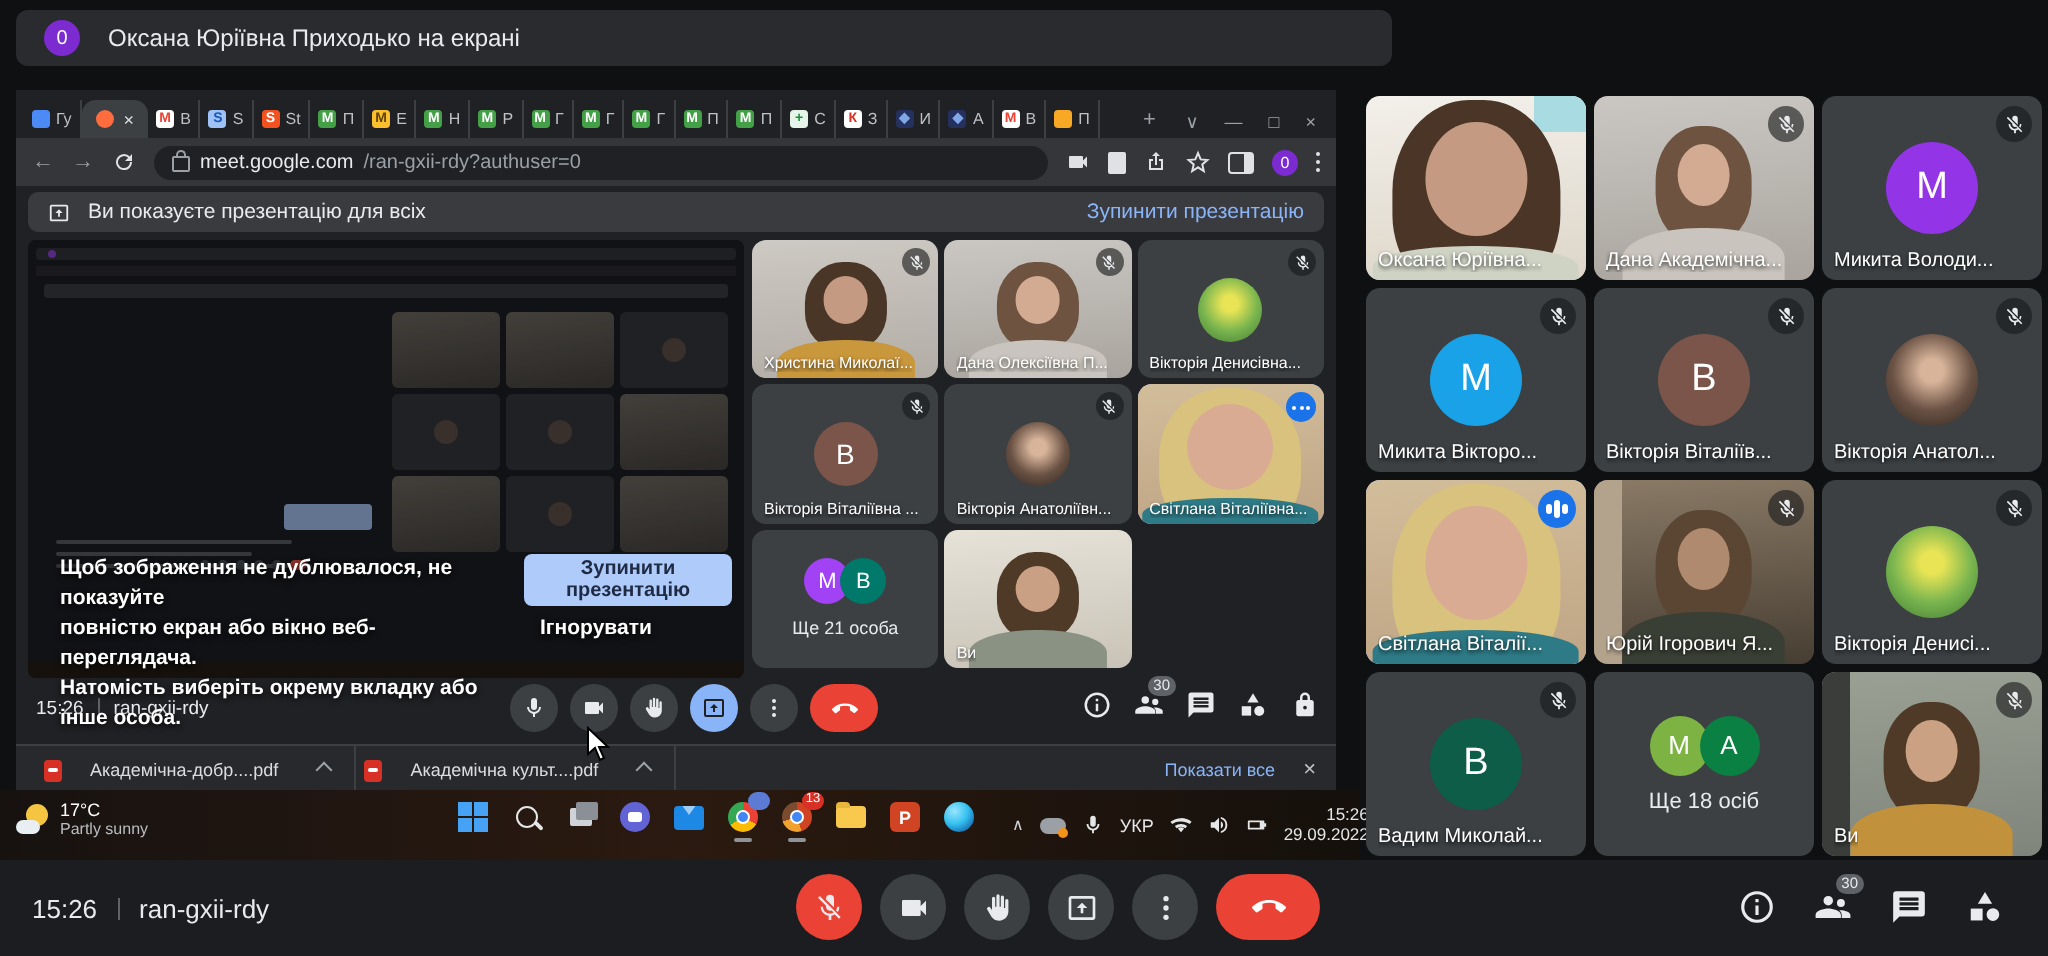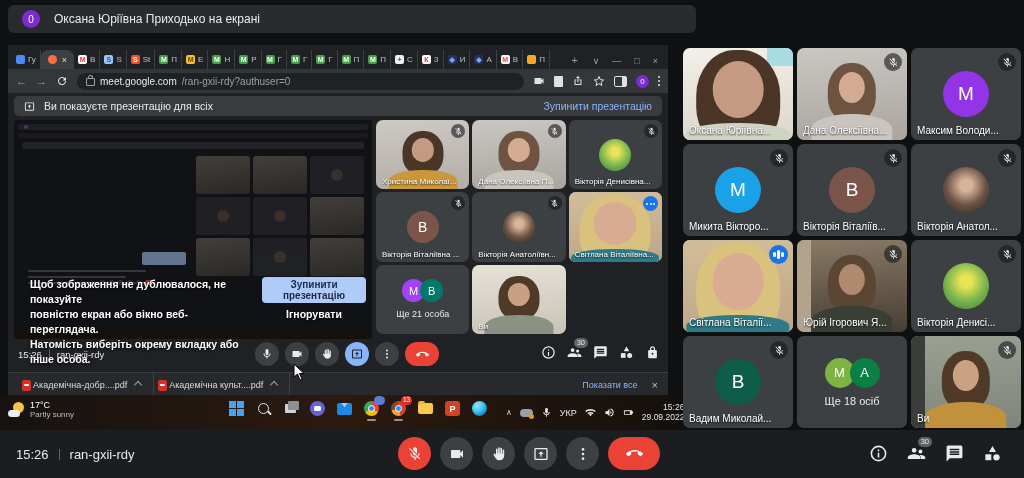--- a/index.html
+++ b/index.html
@@ -66,21 +66,21 @@
   #preview .m-ctl{position:absolute;left:86px;top:160px;display:flex;gap:4px;}
   #preview .m-ctl i{width:5px;height:5px;border-radius:50%;background:#3c4043;}
   #preview .m-ctl i.r{background:#c9453a;width:8px;border-radius:3px;}
   #preview .shade{position:absolute;inset:0;background:rgba(8,9,10,.25);}
   
   #warn{position:absolute;left:22px;top:184px;width:336px;display:flex;gap:8px;align-items:flex-start;z-index:5;}
   #warn .wtext{font-size:10.5px;font-weight:bold;line-height:15px;color:#fff;text-shadow:0 1px 3px rgba(0,0,0,.9);}
   #warn .wcol{display:flex;flex-direction:column;align-items:center;gap:5px;flex:none;width:104px;}
   .warn-btn{width:100%;height:26px;background:#aecbfa;color:#1f2a44;font-size:10px;font-weight:bold;
     border-radius:4px;display:flex;align-items:center;justify-content:center;text-align:center;line-height:11px;padding:0 6px;box-sizing:border-box;}
-  .ignore-btn{color:#fff;font-size:10.5px;font-weight:bold;text-shadow:0 1px 3px rgba(0,0,0,.9);align-self:flex-start;margin-left:24px;}
+  .ignore-btn{color:#fff;font-size:10.5px;font-weight:bold;text-shadow:0 1px 3px rgba(0,0,0,.9);align-self:flex-start;margin-left:8px;}
   
   #inner-grid{position:absolute;left:368px;top:27px;width:286px;height:214px;display:grid;
     grid-template-columns:repeat(3,1fr);grid-template-rows:repeat(3,1fr);gap:3px;}
   
   .tile{position:relative;background:#3c4043;border-radius:7px;overflow:hidden;}
   .tile.hl{box-shadow:inset 0 0 0 2px #8ab4f8;}
   .tile .name{position:absolute;left:6px;bottom:4px;font-size:10px;color:#fff;white-space:nowrap;
     text-shadow:0 1px 2px rgba(0,0,0,.85);max-width:92%;overflow:hidden;}
   .tile.sm .name{font-size:8px;bottom:3px;}
   .scene{position:absolute;inset:0;}
@@ -127,21 +127,21 @@
   .endpill .ic{width:13px;height:13px;color:#fff;}
   #inner-right{position:absolute;right:8px;top:6px;display:flex;gap:11px;align-items:center;}
   #inner-right .ric{position:relative;width:15px;height:15px;color:#e8eaed;}
   .pbadge{position:absolute;top:-7px;right:-6px;background:#5f6368;color:#e8eaed;font-size:7.5px;
     padding:1px 3px;border-radius:8px;line-height:1;}
   .ic svg{width:100%;height:100%;fill:currentColor;display:block;}
   .ric .ic{width:100%;height:100%;}
   
   #downloads{height:24px;border-top:1px solid #3c4043;background:#28292c;display:flex;align-items:center;
     padding:0 10px;font-size:9px;color:#dadce0;}
-  .dl-chip{display:flex;align-items:center;gap:2px;padding:0 12px 0 4px;height:100%;border-right:1px solid #3c4043;}
+  .dl-chip{display:flex;align-items:center;gap:14px;padding:0 12px 0 4px;height:100%;border-right:1px solid #3c4043;}
   .pdfic{width:9px;height:11px;background:#d93025;border-radius:2px;position:relative;flex:none;}
   .pdfic:after{content:"";position:absolute;left:2px;top:4px;right:2px;height:2px;background:#fff;border-radius:1px;}
   .chev{width:5px;height:5px;border-left:1.5px solid #9aa0a6;border-top:1.5px solid #9aa0a6;
     transform:rotate(45deg);margin-left:6px;}
   #dl-right{margin-left:auto;display:flex;align-items:center;gap:14px;}
   .showall{color:#8ab4f8;font-size:9px;}
   .dlclose{color:#bdc1c6;font-size:11px;}
   
   #taskbar{position:absolute;left:0;top:395px;width:680px;height:35px;
     background:linear-gradient(90deg,#171210,#2b1a10 50%,#15100b);}
@@ -679,30 +679,30 @@
         <div class="p-shirt" style="background: rgb(207, 211, 196);"></div>
       </div>
       <div class="name">Оксана Юріївна...</div>
     </div>
     <div class="tile">
       <div class="scene" style="background: linear-gradient(175deg, rgb(202, 199, 195), rgb(169, 164, 157));">
         <div class="p-hair" style="background: rgb(110, 83, 64);"></div>
         <div class="p-face" style="background: rgb(211, 171, 146);"></div>
         <div class="p-shirt" style="background: rgb(201, 196, 189);"></div>
       </div>
-      <div class="name">Дана Олексіївна...</div>
+      <div class="name">Дана Академічна...</div>
       <div class="mchip">
         <svg viewBox="0 0 24 24">
           <path d="M15 11V5a3 3 0 0 0-6 0v.7l6 6V11zm4 0h-1.7c0 1-.3 1.9-.8 2.7l1.3 1.3A6.9 6.9 0 0 0 19 11zM4.3 3 3 4.3l6 6V11a3 3 0 0 0 4.2 2.8l1.5 1.5a5.2 5.2 0 0 1-8-4.3H5a7 7 0 0 0 6 6.9V21h2v-3.1c.9-.1 1.8-.5 2.6-1l3.1 3.1 1.3-1.3L4.3 3z"></path>
         </svg>
       </div>
     </div>
     <div class="tile">
       <div class="avatar" style="background: rgb(147, 52, 230);">M</div>
-      <div class="name">Максим Володи...</div>
+      <div class="name">Микита Володи...</div>
       <div class="mchip">
         <svg viewBox="0 0 24 24">
           <path d="M15 11V5a3 3 0 0 0-6 0v.7l6 6V11zm4 0h-1.7c0 1-.3 1.9-.8 2.7l1.3 1.3A6.9 6.9 0 0 0 19 11zM4.3 3 3 4.3l6 6V11a3 3 0 0 0 4.2 2.8l1.5 1.5a5.2 5.2 0 0 1-8-4.3H5a7 7 0 0 0 6 6.9V21h2v-3.1c.9-.1 1.8-.5 2.6-1l3.1 3.1 1.3-1.3L4.3 3z"></path>
         </svg>
       </div>
     </div>
     <div class="tile">
       <div class="avatar" style="background: rgb(26, 162, 232);">M</div>
       <div class="name">Микита Вікторо...</div>
       <div class="mchip">

